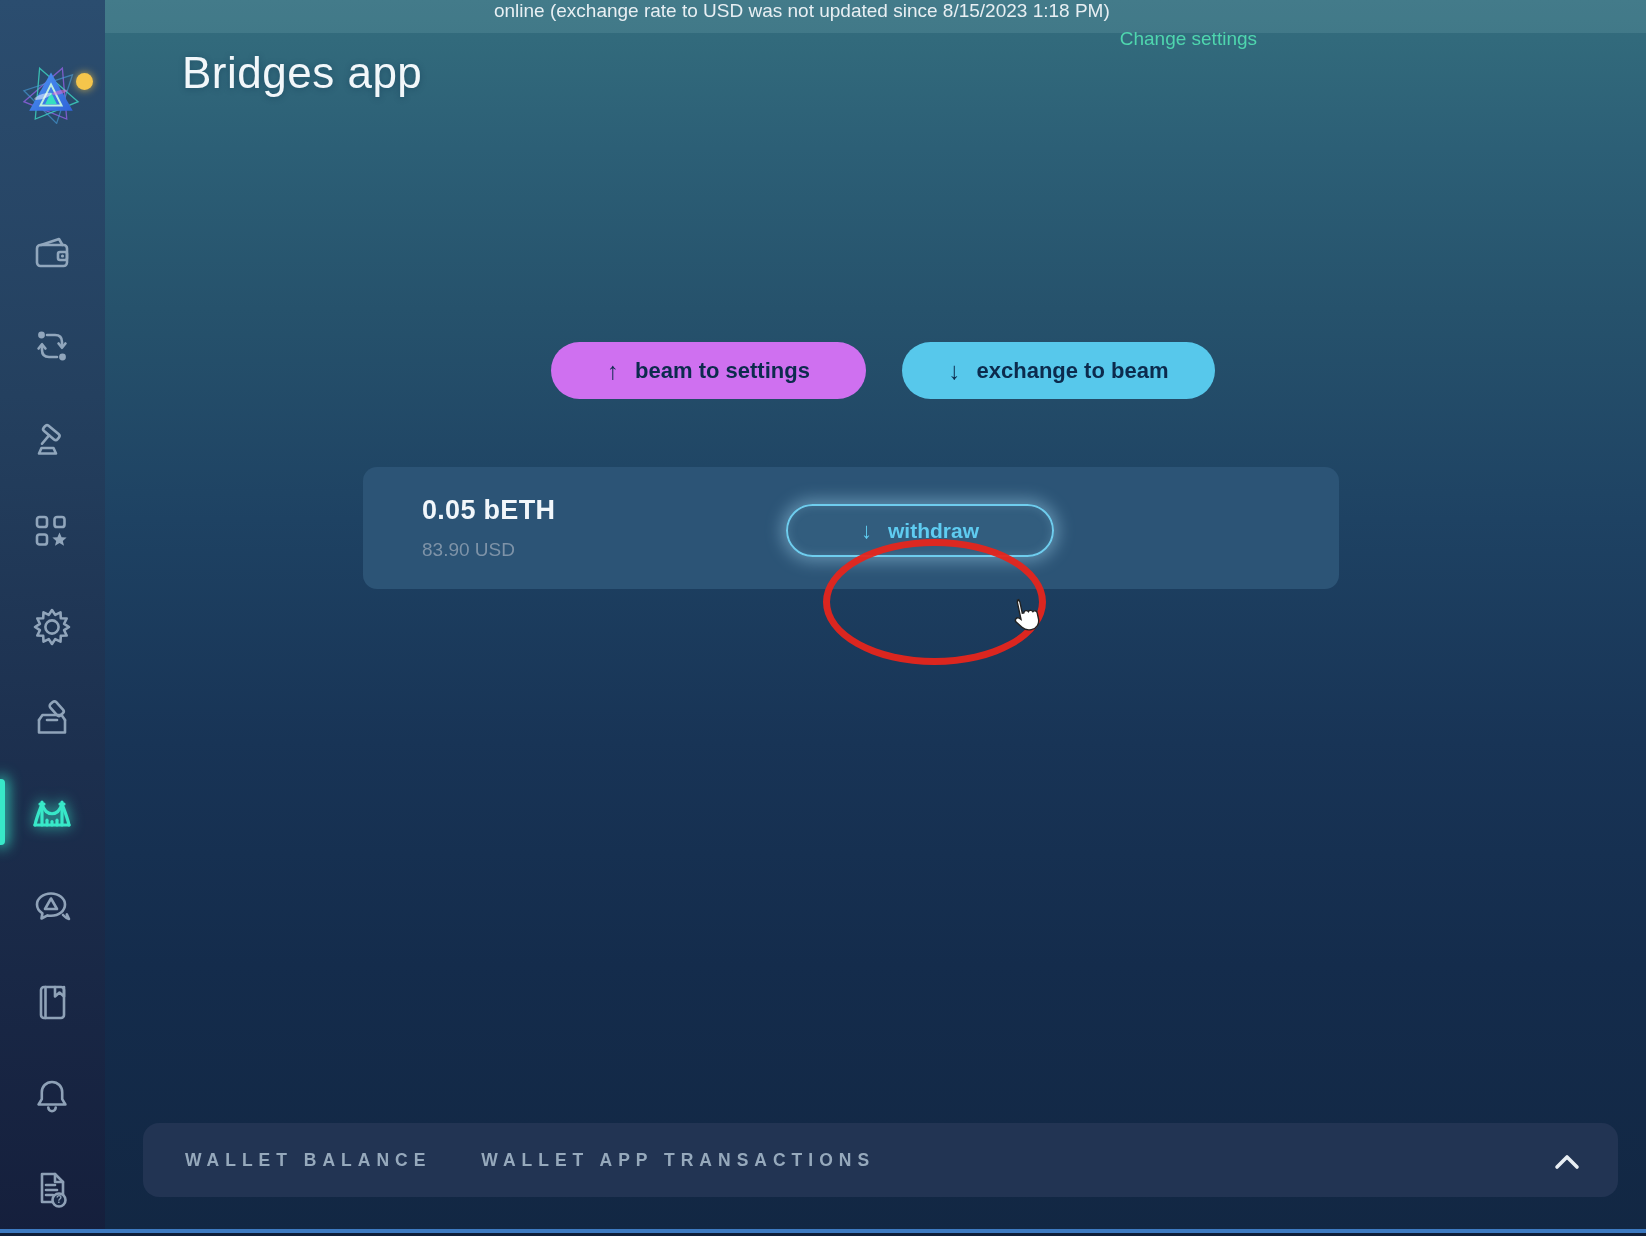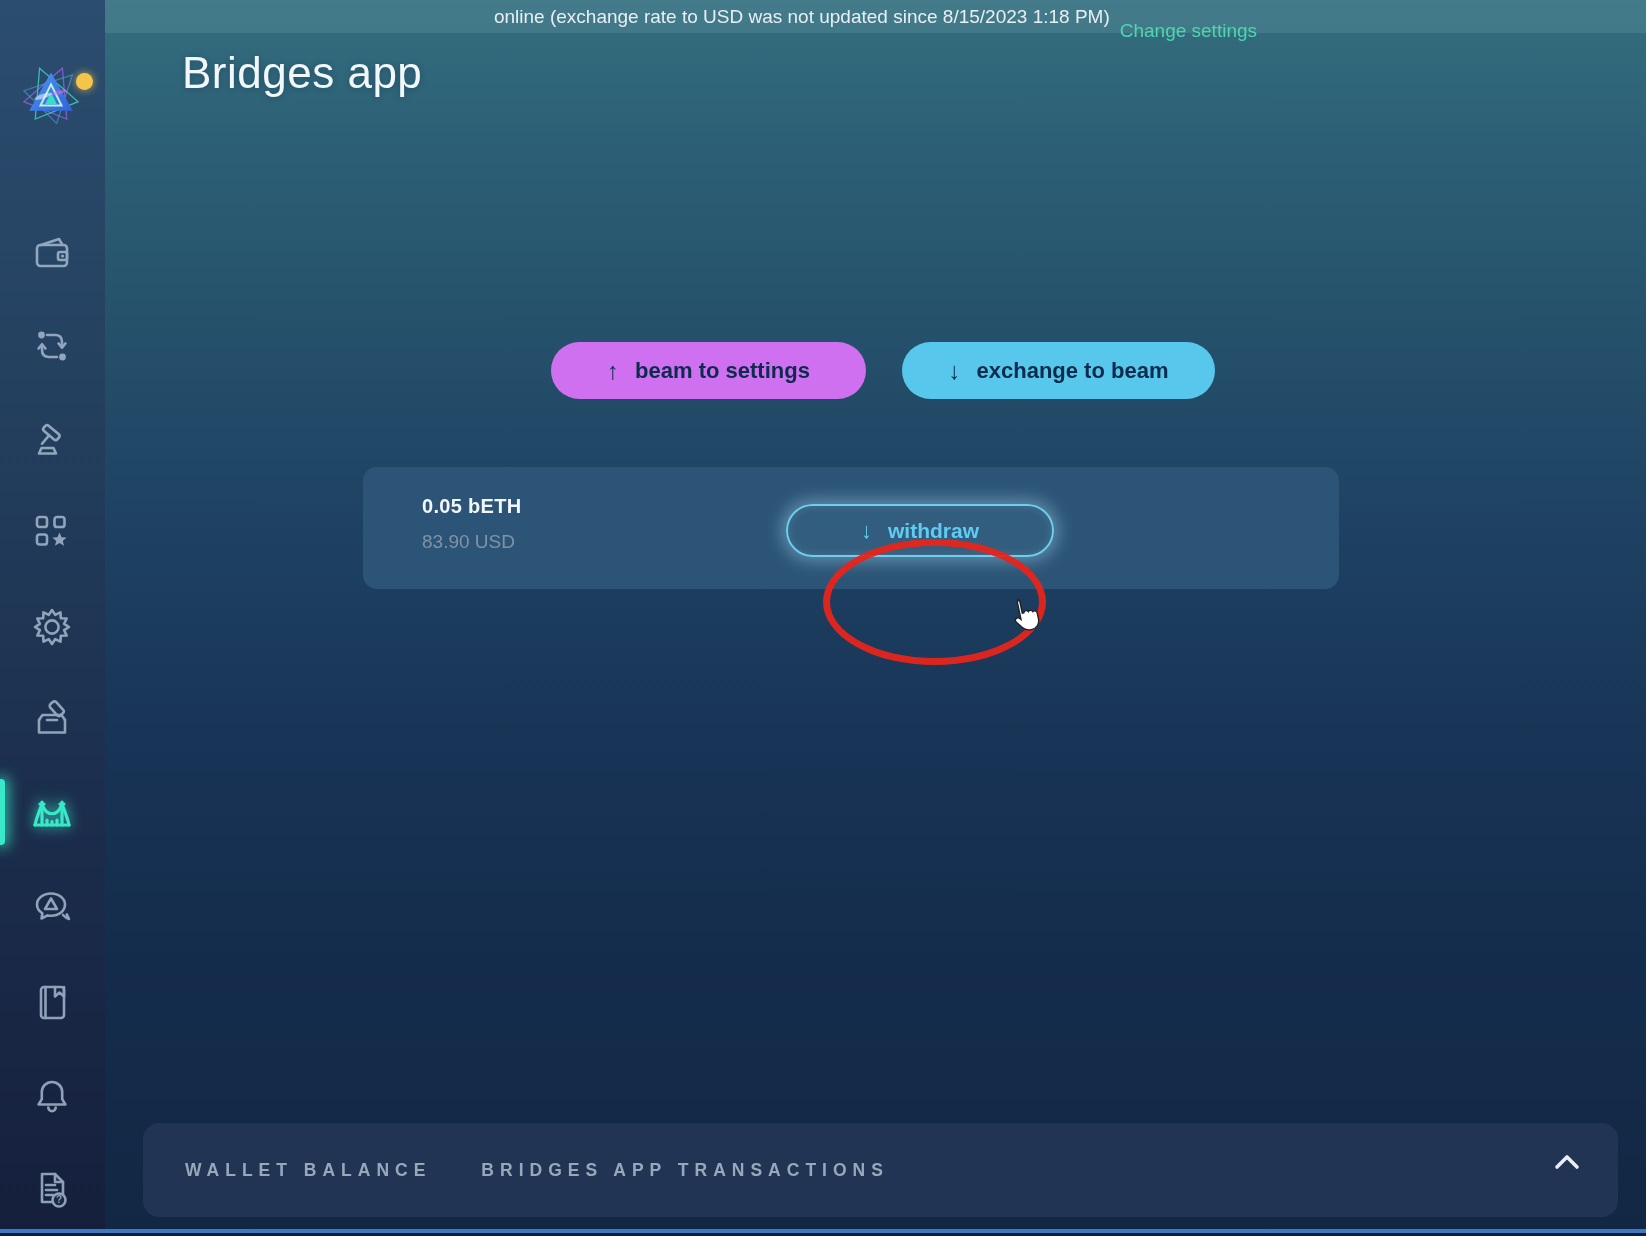--- a/index.html
+++ b/index.html
@@ -24,21 +24,21 @@
   .active-bar { position:absolute; left:0; top:779px; width:5px; height:66px;
     background:#38e8c8; border-radius:0 4px 4px 0;
     box-shadow:0 0 14px 3px rgba(56,232,200,.85); }
   .stroke-ic { stroke:#a9bdd1; stroke-width:2.6; fill:none; stroke-linecap:round; stroke-linejoin:round; }
   .fill-ic { fill:#a9bdd1; }
   .teal-ic { stroke:#38e8c8; stroke-width:3.2; fill:none; stroke-linecap:round; stroke-linejoin:round; }
   
   .topbar {
     position:absolute; left:105px; top:0; width:1541px; height:33px;
     background:rgba(210,245,245,0.10);
-    display:flex; align-items:center; justify-content:center; gap:10px;
+    display:flex; align-items:flex-start; justify-content:center; gap:10px;
     font-size:19px; z-index:2;
   }
   .topbar .msg { color:#e8eff3; }
   .topbar .link { color:#4fd6ae; cursor:pointer;margin-top:28px; }
   
   .page-title { position:absolute; left:138px; top:48px; font-size:44px; font-weight:300;
     color:#f2f7fa; letter-spacing:.5px; text-shadow:0 1px 6px rgba(10,40,70,.35);margin-left:44px; }
   
   .pill-btn { position:absolute; top:342px; height:57px; border:none; border-radius:29px;
     display:flex; align-items:center; justify-content:center; gap:16px;
@@ -46,34 +46,34 @@
   .pill-purple { left:551px; width:315px; background:#cf70f0; }
   .pill-cyan  { left:902px; width:313px; background:#57c8eb; }
   .pill-btn .arr { font-size:24px; font-weight:700; }
   
   .tx-table { position:absolute; left:363px; top:467px; width:976px; border-radius:14px; overflow:hidden; }
   .tx-head { height:71px; background:#1f3457; display:flex; align-items:center; }
   .tx-head .col-amount { margin-left:59px; width:365px; font-size:21px; font-weight:700; color:#ffffff; }
   .tx-head .col-status { font-size:21px; font-weight:700; color:#91a5b8; }
   .tx-row { height:122px; background:#2c5476; position:relative; }
   .amount-cell { position:absolute; left:59px; top:28px; }
-  .amount-main { font-size:20px; font-weight:700; color:#f2f7fb; letter-spacing:.3px; }
+  .amount-main { font-size:27px; font-weight:700; color:#f2f7fb; letter-spacing:.3px; }
   .amount-usd { margin-top:13px; font-size:19px; color:#7e93a8; }
   .withdraw-btn { position:absolute; left:423px; top:37px; width:268px; height:53px;
     border-radius:27px; border:2px solid #6fcdee; background:rgba(140,215,245,.07);
     display:flex; align-items:center; justify-content:center; gap:16px;
     font-family:"Liberation Sans",sans-serif; font-size:21px; font-weight:700; color:#5fccf1; cursor:pointer;
     box-shadow:0 0 16px 5px rgba(170,225,250,.40), inset 0 0 10px rgba(170,225,250,.18); }
   .withdraw-btn .arr { font-size:22px; }
   
   .annot-ellipse { position:absolute; left:823px; top:539px; width:223px; height:126px;
     border:7px solid #e6251c; border-radius:50%; opacity:.95; z-index:6; pointer-events:none; }
   .cursor { position:absolute; left:1008px; top:597px; width:32px; height:36px; z-index:7; }
   
-  .bottom-bar { position:absolute; left:143px; top:1123px; width:1475px; height:94px;
+  .bottom-bar { position:absolute; left:143px; top:1123px; width:1475px; height:74px;
     background:#223453; border-radius:16px; display:flex; align-items:center; z-index:2; }
   .bottom-tabs { display:flex; gap:50px; margin-left:42px; }
   .btab { font-size:17.5px; font-weight:700; letter-spacing:6px; color:#96a9bc; cursor:pointer; white-space:nowrap; }
   .chevron-up { position:absolute; left:1409px; top:28px; width:30px; height:22px; cursor:pointer; }
   .bottom-line { position:absolute; left:0; top:1229px; width:1646px; height:4px; background:#3d7ac1; z-index:5; }
   .bottom-under { position:absolute; left:0; top:1233px; width:1646px; height:3px; background:#0f1e38; z-index:5; }
 </style>
 </head>
 <body>
 
@@ -266,21 +266,21 @@
 <div class="annot-ellipse"></div>
 <svg class="cursor" viewBox="0 0 24 28">
   <g transform="rotate(-12 12 14)">
     <path d="M9 1.5 c1.1 0 2 .9 2 2 v8.8 l1.2 .1 c.2-.8 1-1.4 1.9-1.4 .8 0 1.5 .5 1.8 1.2 .3-.4 .9-.7 1.5-.7 .9 0 1.6 .6 1.9 1.4 .3-.2 .7-.4 1.1-.4 1.1 0 2 .9 2 2 v4.6 c0 3.9-2.5 7.2-7.2 7.2 -3.3 0-5-.9-6.7-3.3 l-3.6-5 c-.6-.8-.4-1.9 .4-2.5 .8-.6 1.9-.5 2.6 .2 l1.1 1.2 V3.5 c0-1.1 .9-2 2-2 z" fill="#ffffff" stroke="#222222" stroke-width="1.1"></path>
   </g>
 </svg>
 
 <div class="bottom-bar">
   <div class="bottom-tabs">
     <div class="btab">WALLET BALANCE</div>
-    <div class="btab">BRIDGES APP TRANSACTIONS</div>
+    <div class="btab">WALLET APP TRANSACTIONS</div>
   </div>
   <svg class="chevron-up" viewBox="0 0 30 22">
     <path d="M5 16 L15 6 L25 16" fill="none" stroke="#e8eef3" stroke-width="3.6" stroke-linecap="round" stroke-linejoin="round"></path>
   </svg>
 </div>
 
 <div class="bottom-line"></div>
 <div class="bottom-under"></div>
 
 </body></html>

